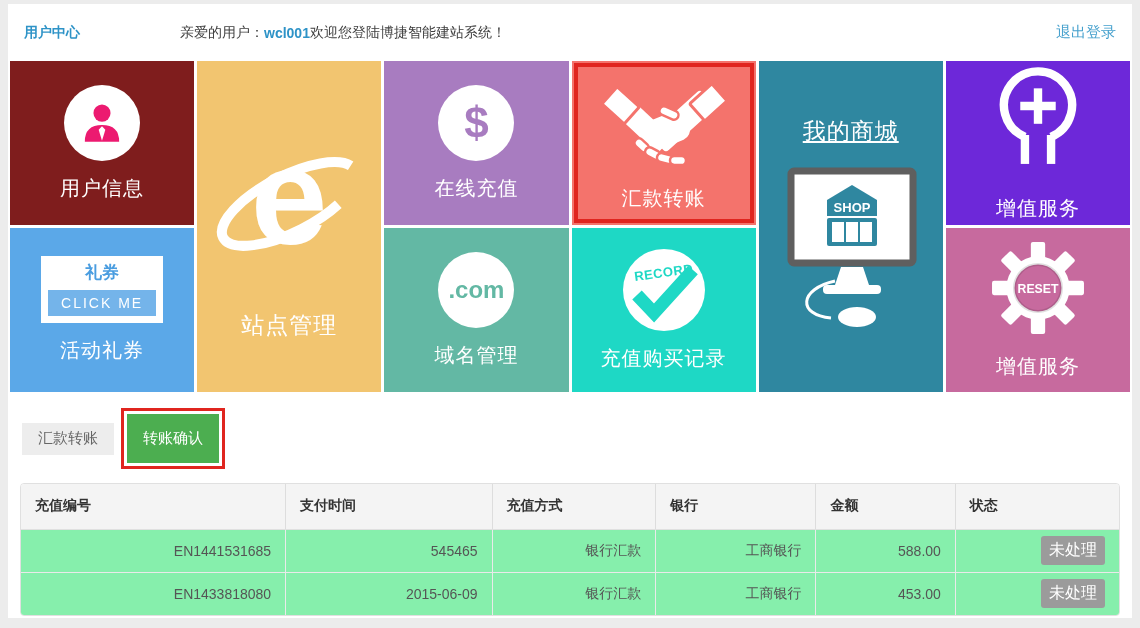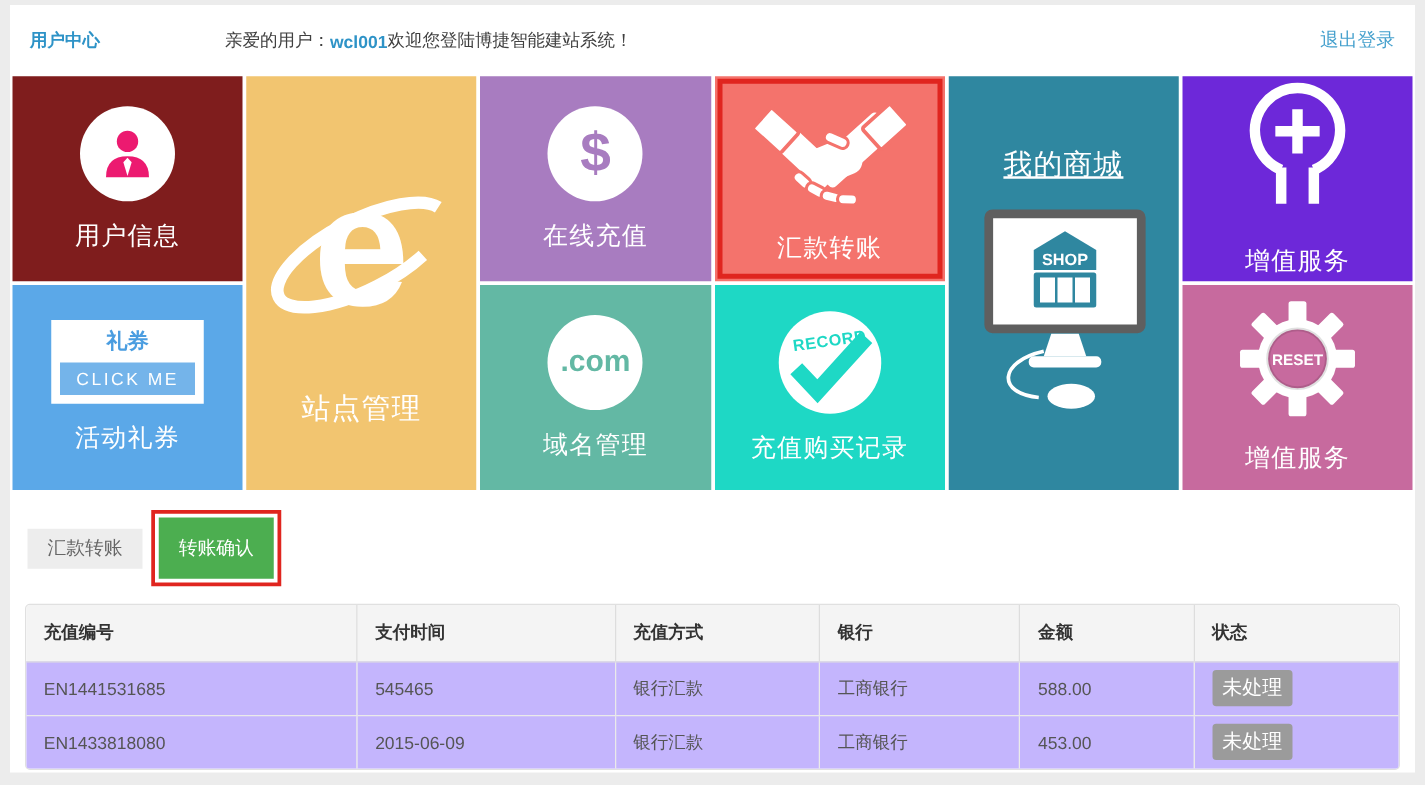--- a/index.html
+++ b/index.html
@@ -80,21 +80,21 @@
     background:#fff;
   }
   table { width:100%; border-collapse:collapse; table-layout:fixed; }
   th {
     background:#f4f4f4; text-align:left; font-size:14px; color:#333;
     height:45px; padding:0 14px; border-bottom:1px solid #e0e0e0;
     border-right:1px solid #dddddd; font-weight:bold;
   }
   td {
     font-size:14px; color:#555; height:43px; padding:0 14px;
-    border-right:1px solid #eaeaea; background:#c4b5fd;
+    border-right:1px solid #eaeaea; background:#86efac;text-align:right;
   }
   tbody tr:first-child td { border-bottom:1px solid #eaeaea; }
   th:last-child, td:last-child { border-right:none; }
   .badge {
     display:inline-block; background:#9b9b9b; color:#fff; font-size:16px;
     padding:4px 8px; border-radius:3px;font-family:Liberation Mono, monospace;
   }
   svg text { font-family:"Liberation Sans","DejaVu Sans",sans-serif; }
   .e-char { font-weight:bold; }
 </style>

